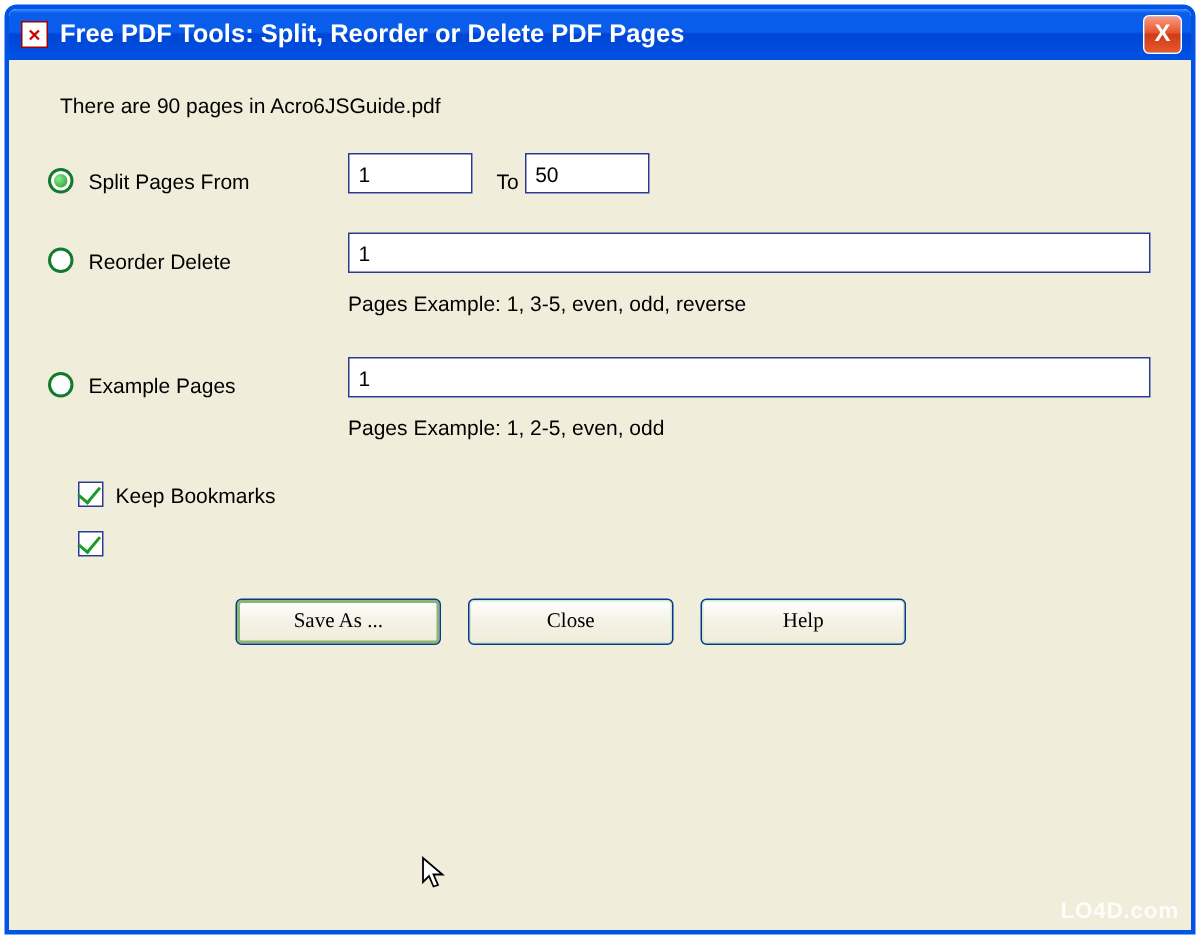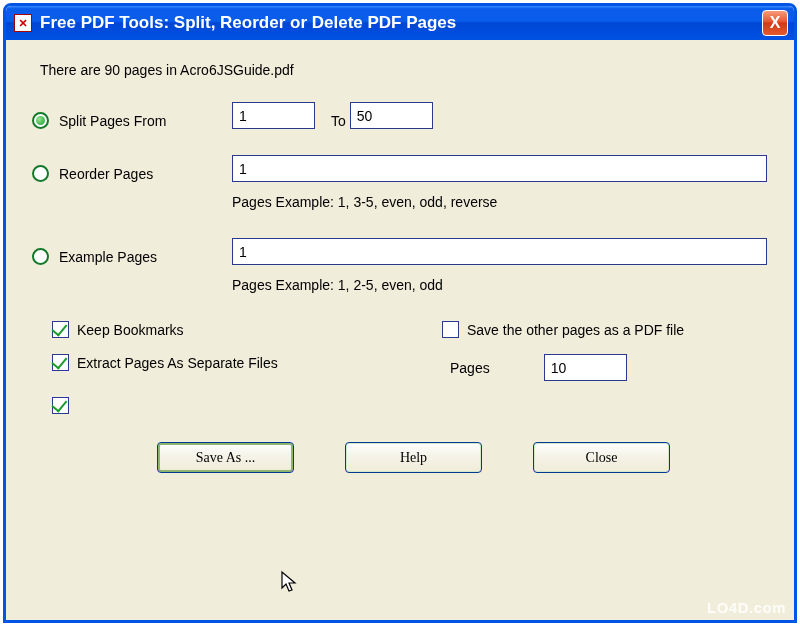--- a/index.html
+++ b/index.html
@@ -112,21 +112,21 @@
     .to-label {
       font-size: 14px;
       margin: 0 4px 0 16px;
     }
     .hint {
       margin: 0 0 28px 200px;
       font-size: 14px;
     }
     .check-row {
       display: flex;
-      align-items: flex-start;
+      align-items: center;
       margin-bottom: 16px;
       padding-left: 20px;
     }
     .checkbox {
       width: 17px;
       height: 17px;
       border: 1.5px solid #2a3b8f;
       background: #fff;
       margin-right: 8px;
       display: inline-flex;
@@ -148,21 +148,21 @@
       display: flex;
       align-items: center;
     }
     .check-left { width: 390px; }
     .pages-num-label {
       font-size: 14px;
       margin: 0 54px 0 8px;
     }
     .button-row {
       display: flex;
-      gap: 51px;
+      gap: 18px;
       margin: 28px 0 0 125px;
     }
     .btn {
       width: 137px;
       height: 31px;
       border: 1px solid #003b8f;
       border-radius: 4px;
       background: linear-gradient(to bottom, #ffffff 0%, #f5f3e8 45%, #f0ecd9 100%);
       font-size: 14px;
       font-family: Tahoma;
@@ -209,62 +209,48 @@
       <span class="radio-label">Split Pages From</span>
       <input class="text-input small" value="1" style="">
       <span class="to-label">To</span>
       <input class="text-input small" value="50" style="">
     </div>
 
     <div style="height:14px"></div>
 
     <div class="row">
       <span class="radio"></span>
-      <span class="radio-label">Reorder Pages</span>
+      <span class="radio-label">Reorder Delete</span>
       <input class="text-input wide" value="1" style="">
     </div>
     <div class="hint">Pages Example: 1, 3-5, even, odd, reverse</div>
 
     <div class="row">
       <span class="radio"></span>
       <span class="radio-label">Example Pages</span>
       <input class="text-input wide" value="1" style="">
     </div>
     <div class="hint">Pages Example: 1, 2-5, even, odd</div>
 
     <div class="check-row">
       <div class="check-group check-left">
         <span class="checkbox checked"></span>
         <span class="check-label">Keep Bookmarks</span>
       </div>
-      <div class="check-group">
-        <span class="checkbox"></span>
-        <span class="check-label">Save the other pages as a PDF file</span>
-      </div>
-    </div>
-
-    <div class="check-row">
-      <div class="check-group check-left">
-        <span class="checkbox checked"></span>
-        <span class="check-label">Extract Pages As Separate Files</span>
-      </div>
-      <div class="check-group">
-        <span class="pages-num-label">Pages</span>
-        <input class="text-input small" value="10" style="">
-      </div>
-    </div>
+    </div>
+
 
     <div class="check-row">
       <span class="checkbox checked"></span>
     </div>
 
     <div class="button-row">
       <button class="btn focused">Save As ...</button>
+      <button class="btn">Close</button>
       <button class="btn">Help</button>
-      <button class="btn">Close</button>
     </div>
   </div>
 
   <div class="watermark">LO4D.com</div>
 
   <svg class="cursor" viewBox="0 0 20 24">
     <path d="M2,2 L2,18 L6,14 L9,21 L12,20 L9,13 L15,13 Z" fill="#fff" stroke="#000" stroke-width="1.2"></path>
   </svg>
 </div>
 

